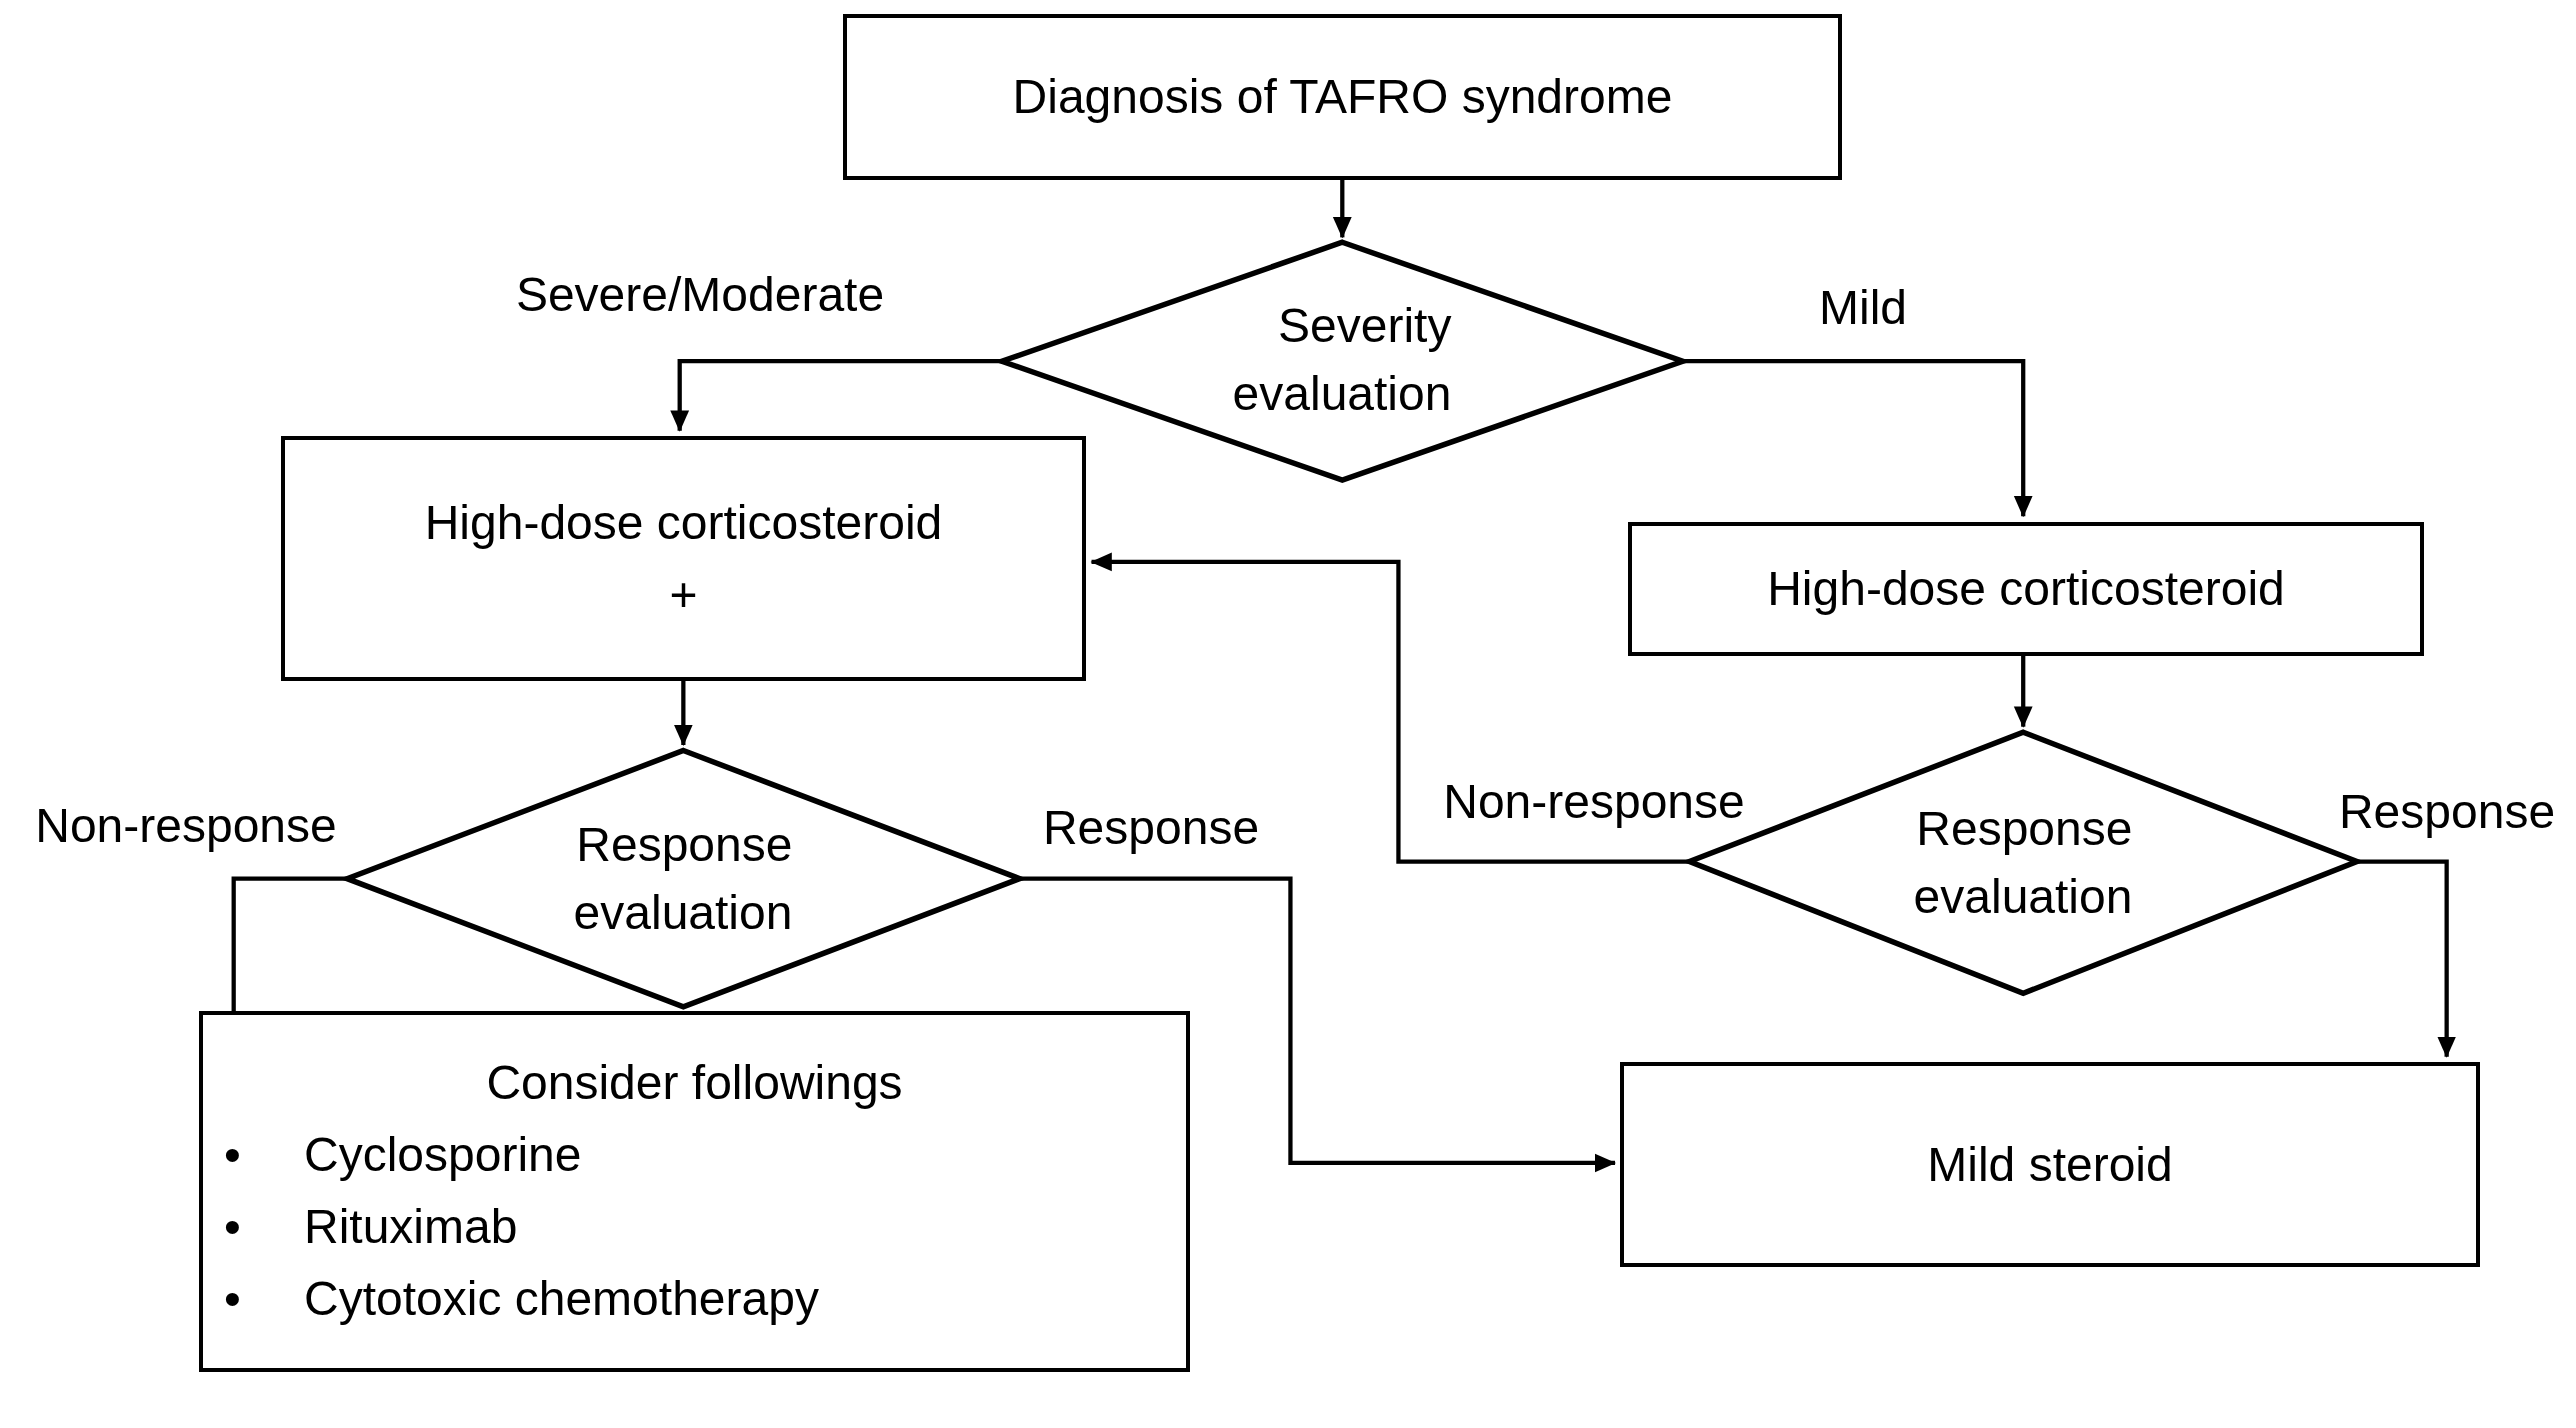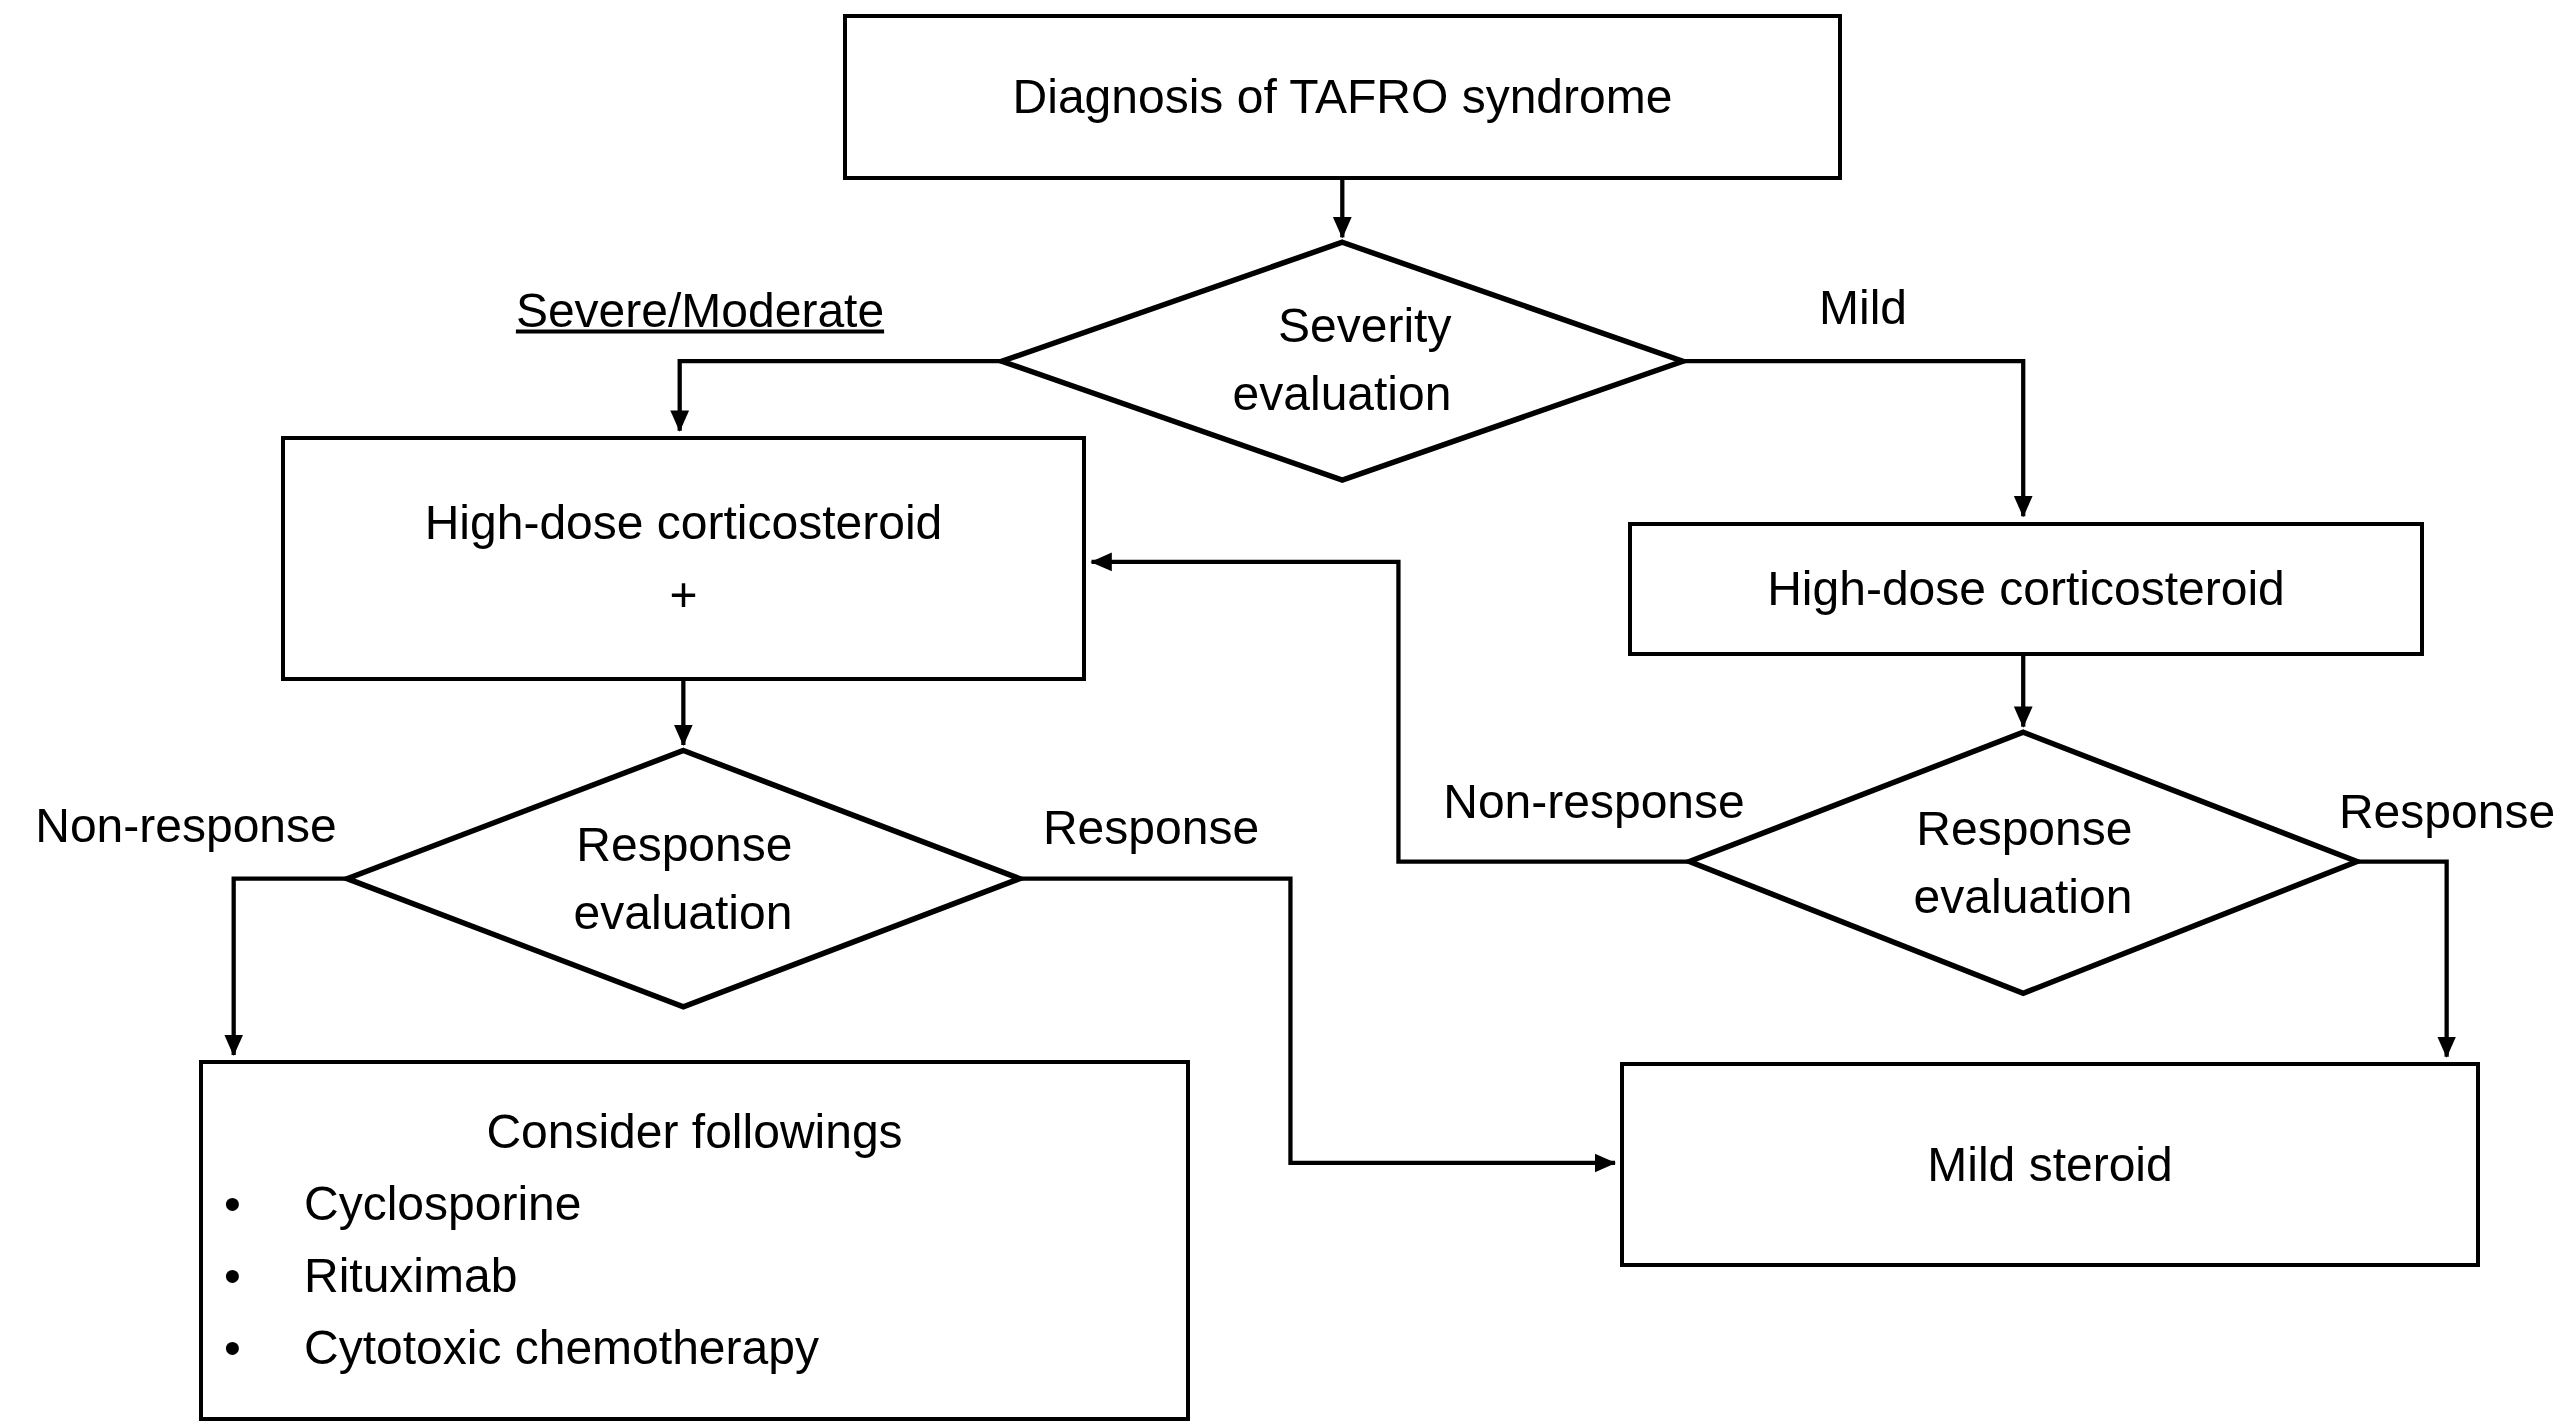--- a/index.html
+++ b/index.html
@@ -54,21 +54,21 @@
     white-space: nowrap;
   }
   .lbl {
     position: absolute;
     transform: translate(-50%, -50%);
     white-space: nowrap;
   }
   .consider-inner {
     position: absolute;
     box-sizing: border-box;
-    left: 199px; top: 1060px;
+    left: 199px; top: 1011px;
     width: 991px; height: 361px;
     border: 4.9px solid #000000;
     background: #ffffff;
     padding-top: 32px;
   }
   .consider-title {
     text-align: center;
     line-height: 72px;
   }
   .bullet-row {
@@ -147,21 +147,21 @@
   </div>
   <div class="dtext" style="left:683px; top:879px;">
     <div>Response</div>
     <div>evaluation</div>
   </div>
   <div class="dtext" style="left:2023px; top:863px;">
     <div>Response</div>
     <div>evaluation</div>
   </div>
 
-  <div class="lbl" style="left:700px; top:310px;text-decoration:underline;">Severe/Moderate</div>
+  <div class="lbl" style="left:700px; top:294px;">Severe/Moderate</div>
   <div class="lbl" style="left:1863px; top:307px;">Mild</div>
   <div class="lbl" style="left:186px; top:825px;">Non-response</div>
   <div class="lbl" style="left:1151px; top:827px;">Response</div>
   <div class="lbl" style="left:1594px; top:801px;">Non-response</div>
   <div class="lbl" style="left:2447px; top:811px;">Response</div>
 
 </div>
 
 
 </body></html>

